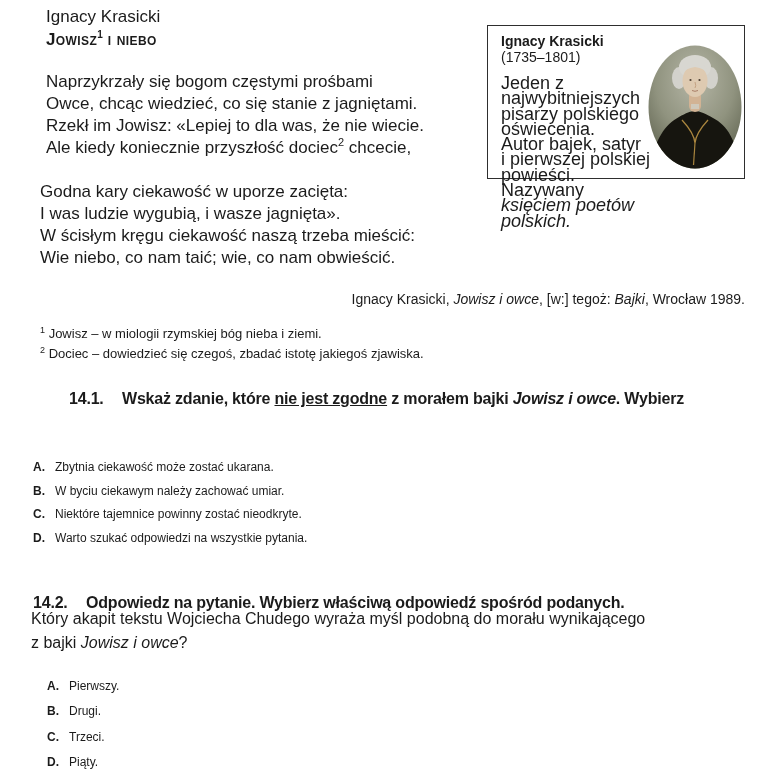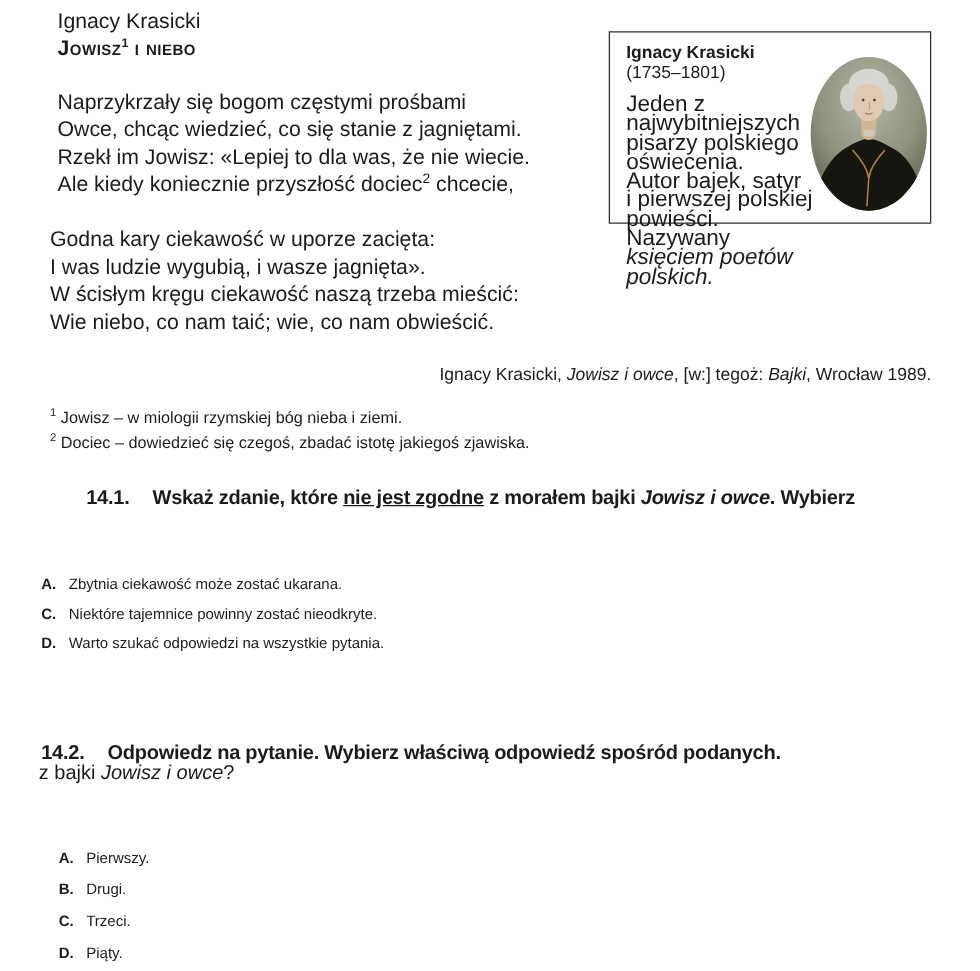--- a/index.html
+++ b/index.html
@@ -118,27 +118,29 @@
   <div><sup>1</sup><span> Jowisz – w miologii rzymskiej bóg nieba i ziemi.</span></div>
   <div><sup>2</sup><span> Dociec – dowiedzieć się czegoś, zbadać istotę jakiegoś zjawiska.</span></div>
 </div>
 
 <div class="abs qhead" id="q141">
   <div><span class="qnum">14.1.</span><span>Wskaż zdanie, które </span><span class="ul">nie jest zgodne</span><span> z morałem bajki </span><span class="it">Jowisz i owce</span><span>. Wybierz</span></div>
 </div>
 
 <div class="abs options" id="options1">
   <div><span class="opt-letter">A.</span><span>Zbytnia ciekawość może zostać ukarana.</span></div>
+  <div><span class="opt-letter">B.</span><span>W byciu ciekawym należy zachować umiar.</span></div>
   <div><span class="opt-letter">C.</span><span>Niektóre tajemnice powinny zostać nieodkryte.</span></div>
   <div><span class="opt-letter">D.</span><span>Warto szukać odpowiedzi na wszystkie pytania.</span></div>
 </div>
 
 <div class="abs qhead" id="q142"><span class="qnum">14.2.</span><span>Odpowiedz na pytanie. Wybierz właściwą odpowiedź spośród podanych.</span></div>
 
 <div class="abs" id="qtext">
+  <div>Który akapit tekstu Wojciecha Chudego wyraża myśl podobną do morału wynikającego</div>
   <div><span>z bajki </span><span class="it">Jowisz i owce</span><span>?</span></div>
 </div>
 
 <div class="abs options" id="options2">
   <div><span class="opt-letter">A.</span><span>Pierwszy.</span></div>
   <div><span class="opt-letter">B.</span><span>Drugi.</span></div>
   <div><span class="opt-letter">C.</span><span>Trzeci.</span></div>
   <div><span class="opt-letter">D.</span><span>Piąty.</span></div>
 </div>
 

